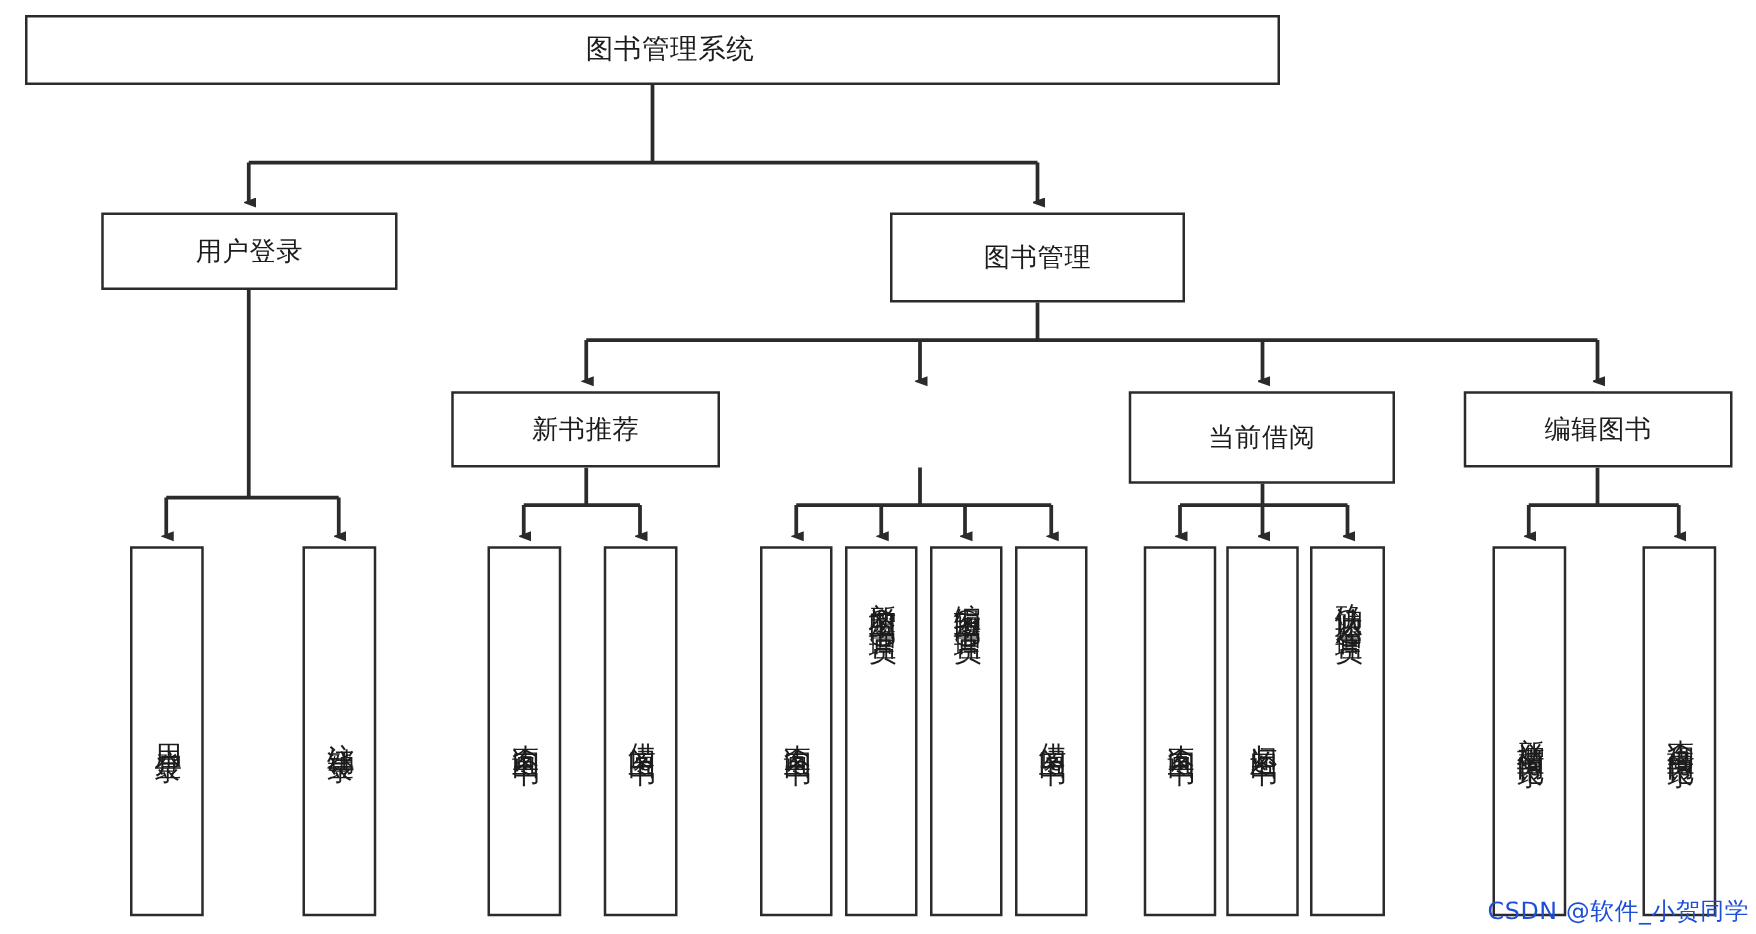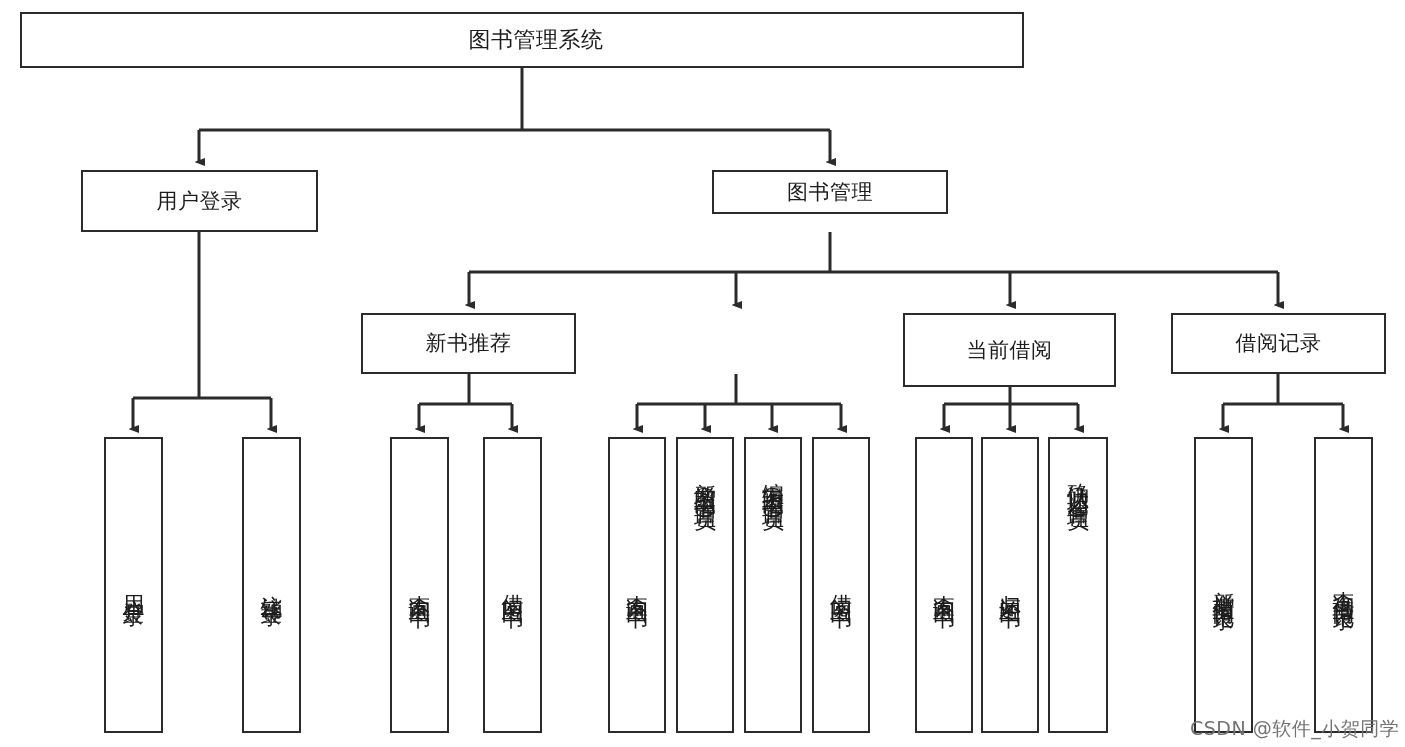--- a/index.html
+++ b/index.html
@@ -61,21 +61,21 @@
     line-height: 1;
     letter-spacing: 4px;
     white-space: nowrap;
   }
   .node.v.center {
     align-items: center;
     padding-top: 0;
   }
   .watermark {
     position: absolute;
-    color: #737373;
+    color: #1d4ed8;
     font-size: 19px;
     white-space: nowrap;
     letter-spacing: 0.5px;
   }
 </style>
 </head>
 <body>
 
 <div id="canvas">
 
@@ -129,32 +129,32 @@
     </g>
   </svg>
 
   <div class="node h root" style="left:20px; top:12px; width:1004px; height:56px;padding-left:28px;">
     <span class="label">图书管理系统</span>
   </div>
 
   <div class="node h" style="left:81px; top:170px; width:237px; height:62px;">
     <span class="label">用户登录</span>
   </div>
-  <div class="node h" style="left:712px; top:170px; width:236px; height:44px;">
+  <div class="node h" style="left:712px; top:170px; width:236px; height:72px;">
     <span class="label">图书管理</span>
   </div>
 
   <div class="node h" style="left:361px; top:313px; width:215px; height:61px;">
     <span class="label">新书推荐</span>
   </div>
   <div class="node h" style="left:903px; top:313px; width:213px; height:74px;">
     <span class="label">当前借阅</span>
   </div>
   <div class="node h" style="left:1171px; top:313px; width:215px; height:61px;">
-    <span class="label">借阅记录</span>
+    <span class="label">编辑图书</span>
   </div>
 
   <div class="node v center" style="left:104px; top:437px; width:59px; height:296px;">
     <span class="label">用户登录</span>
   </div>
   <div class="node v center" style="left:242px; top:437px; width:59px; height:296px;">
     <span class="label">注销登录</span>
   </div>
 
   <div class="node v center" style="left:390px; top:437px; width:59px; height:296px;">

